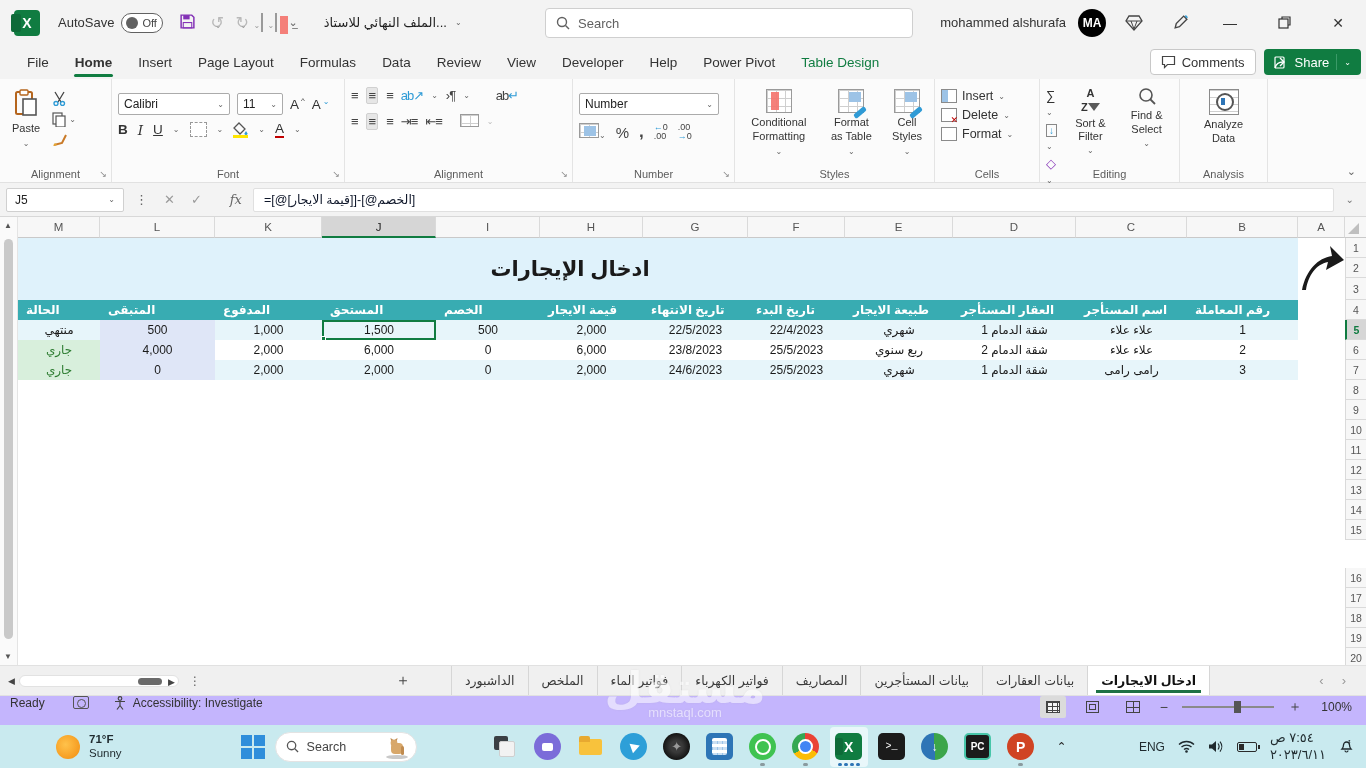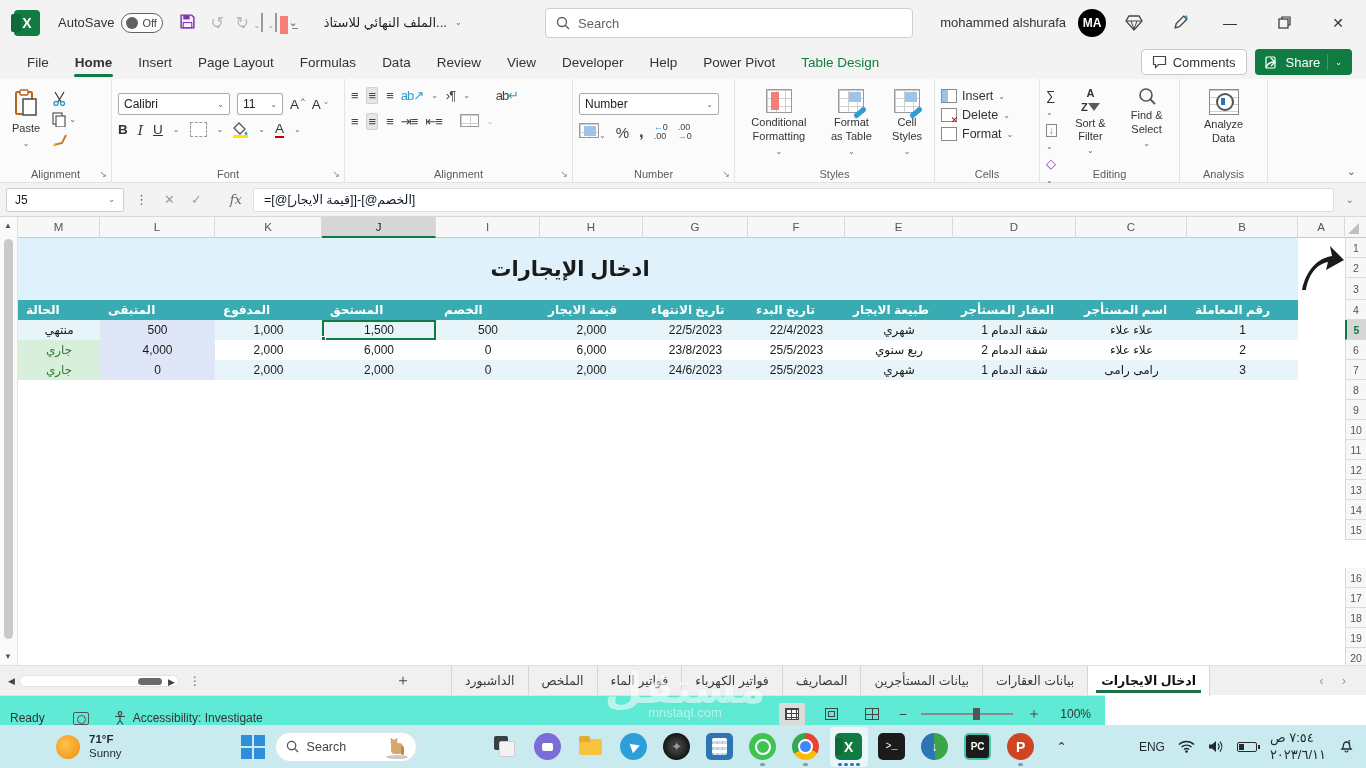--- a/index.html
+++ b/index.html
@@ -28,21 +28,21 @@
   .avatar { width:28px; height:28px; border-radius:50%; background:#000000; color:#fff; display:flex; align-items:center; justify-content:center; font-size:12px; font-weight:bold; }
   .tb-ic { width:36px; height:36px; display:flex; align-items:center; justify-content:center; color:#444; font-size:15px; }
   .winctl { width:44px; height:45px; display:flex; align-items:center; justify-content:center; font-size:14px; color:#333; }
 
   
   #tabrow { left:0; top:45px; width:1366px; height:34px; background:#F3F3F3; display:flex; align-items:center; padding-left:14px; }
   .rtab { padding:0 13px; height:34px; display:flex; align-items:center; font-size:13.5px; color:#333; position:relative; white-space:nowrap; }
   .rtab.active { font-weight:bold; }
   .rtab.active::after { content:""; position:absolute; left:12px; right:12px; bottom:2px; height:3px; background:#107C41; border-radius:2px; }
   .rtab.contextual { color:#107C41; }
-  .tabrow-right { margin-left:auto; display:flex; align-items:center; gap:8px; padding-right:14px; }
+  .tabrow-right { margin-left:auto; display:flex; align-items:center; gap:8px; padding-right:5px; }
   .comments-btn { height:26px; border:1px solid #c8c8c8; border-radius:4px; background:#fff; display:flex; align-items:center; gap:6px; padding:0 10px; font-size:13px; color:#333; }
   .share-btn { height:26px; border-radius:4px; background:#107C41; color:#fff; display:flex; align-items:center; gap:7px; padding:0 10px; font-size:13px; }
   .share-btn .sep { width:1px; height:16px; background:#3b9a68; }
 
   
   #ribbon { left:0; top:79px; width:1366px; height:104px; background:#FBFBFB; border-bottom:1px solid #E1E1E1; display:flex; }
   .rgroup { position:relative; height:100%; border-right:1px solid #E4E4E4; padding:6px 6px 18px 6px; display:flex; gap:6px; }
   .rg-label { position:absolute; bottom:2px; left:0; right:0; text-align:center; font-size:11px; color:#5c5c5c; }
   .rg-launch { position:absolute; bottom:3px; right:4px; font-size:9px; color:#8a8a8a; }
   .bigbtn { display:flex; flex-direction:column; align-items:center; justify-content:flex-start; gap:3px; padding:4px 6px; border-radius:3px; font-size:11px; color:#333; text-align:center; line-height:1.25; }
@@ -128,21 +128,21 @@
   .dots3 { color:#666; margin-left:10px; font-size:12px; }
   .addsheet { margin-left:190px; font-size:15px; color:#444; width:24px; text-align:center; }
   .stabs { display:flex; align-items:center; height:30px; margin-left:36px; }
   .stab { height:30px; display:flex; align-items:center; padding:0 13px; font-size:12.5px; color:#3a3a3a; border-right:1px solid #D6D6D6; direction:rtl; white-space:nowrap; }
   .stab:first-child { border-left:1px solid #D6D6D6; }
   .stab.active { background:#fff; font-weight:bold; color:#111; position:relative; border-right:1px solid #D6D6D6; }
   .stab.active::after { content:""; position:absolute; left:8px; right:8px; bottom:3px; height:3px; background:#1E7145; }
   .tabnav { margin-left:auto; display:flex; gap:18px; padding-right:20px; color:#999; font-size:13px; }
 
   
-  #statusbar { left:0; top:695px; width:1105px; height:30px; background:#5eead4; border-top:1px solid #E1E1E1; display:flex; align-items:flex-end; font-size:12px; color:#333; }
+  #statusbar { left:0; top:695px; width:1366px; height:30px; background:#c4b5fd; border-top:1px solid #E1E1E1; display:flex; align-items:flex-start; font-size:12px; color:#333; }
   #statusbar .ready { margin-left:10px; }
   .macro-ic { margin-left:28px; width:16px; height:13px; border:1px solid #555; border-radius:2px; position:relative; }
   .macro-ic::after { content:""; position:absolute; right:2px; top:2px; width:7px; height:7px; border:1.5px solid #555; border-radius:50%; }
   .acc { margin-left:24px; display:flex; align-items:center; gap:6px; }
   .sb-right { margin-left:auto; display:flex; align-items:center; gap:14px; padding-right:14px; }
   .viewic { width:26px; height:22px; display:flex; align-items:center; justify-content:center; }
   .viewic.active { background:#DBDBDB; border-radius:2px; }
   .vi-normal { width:14px; height:12px; border:1px solid #444; background:
       linear-gradient(#444 1px,transparent 1px) 0 0/100% 4px,
       linear-gradient(90deg,#444 1px,transparent 1px) 0 0/5px 100%,#f5f5f5; }

